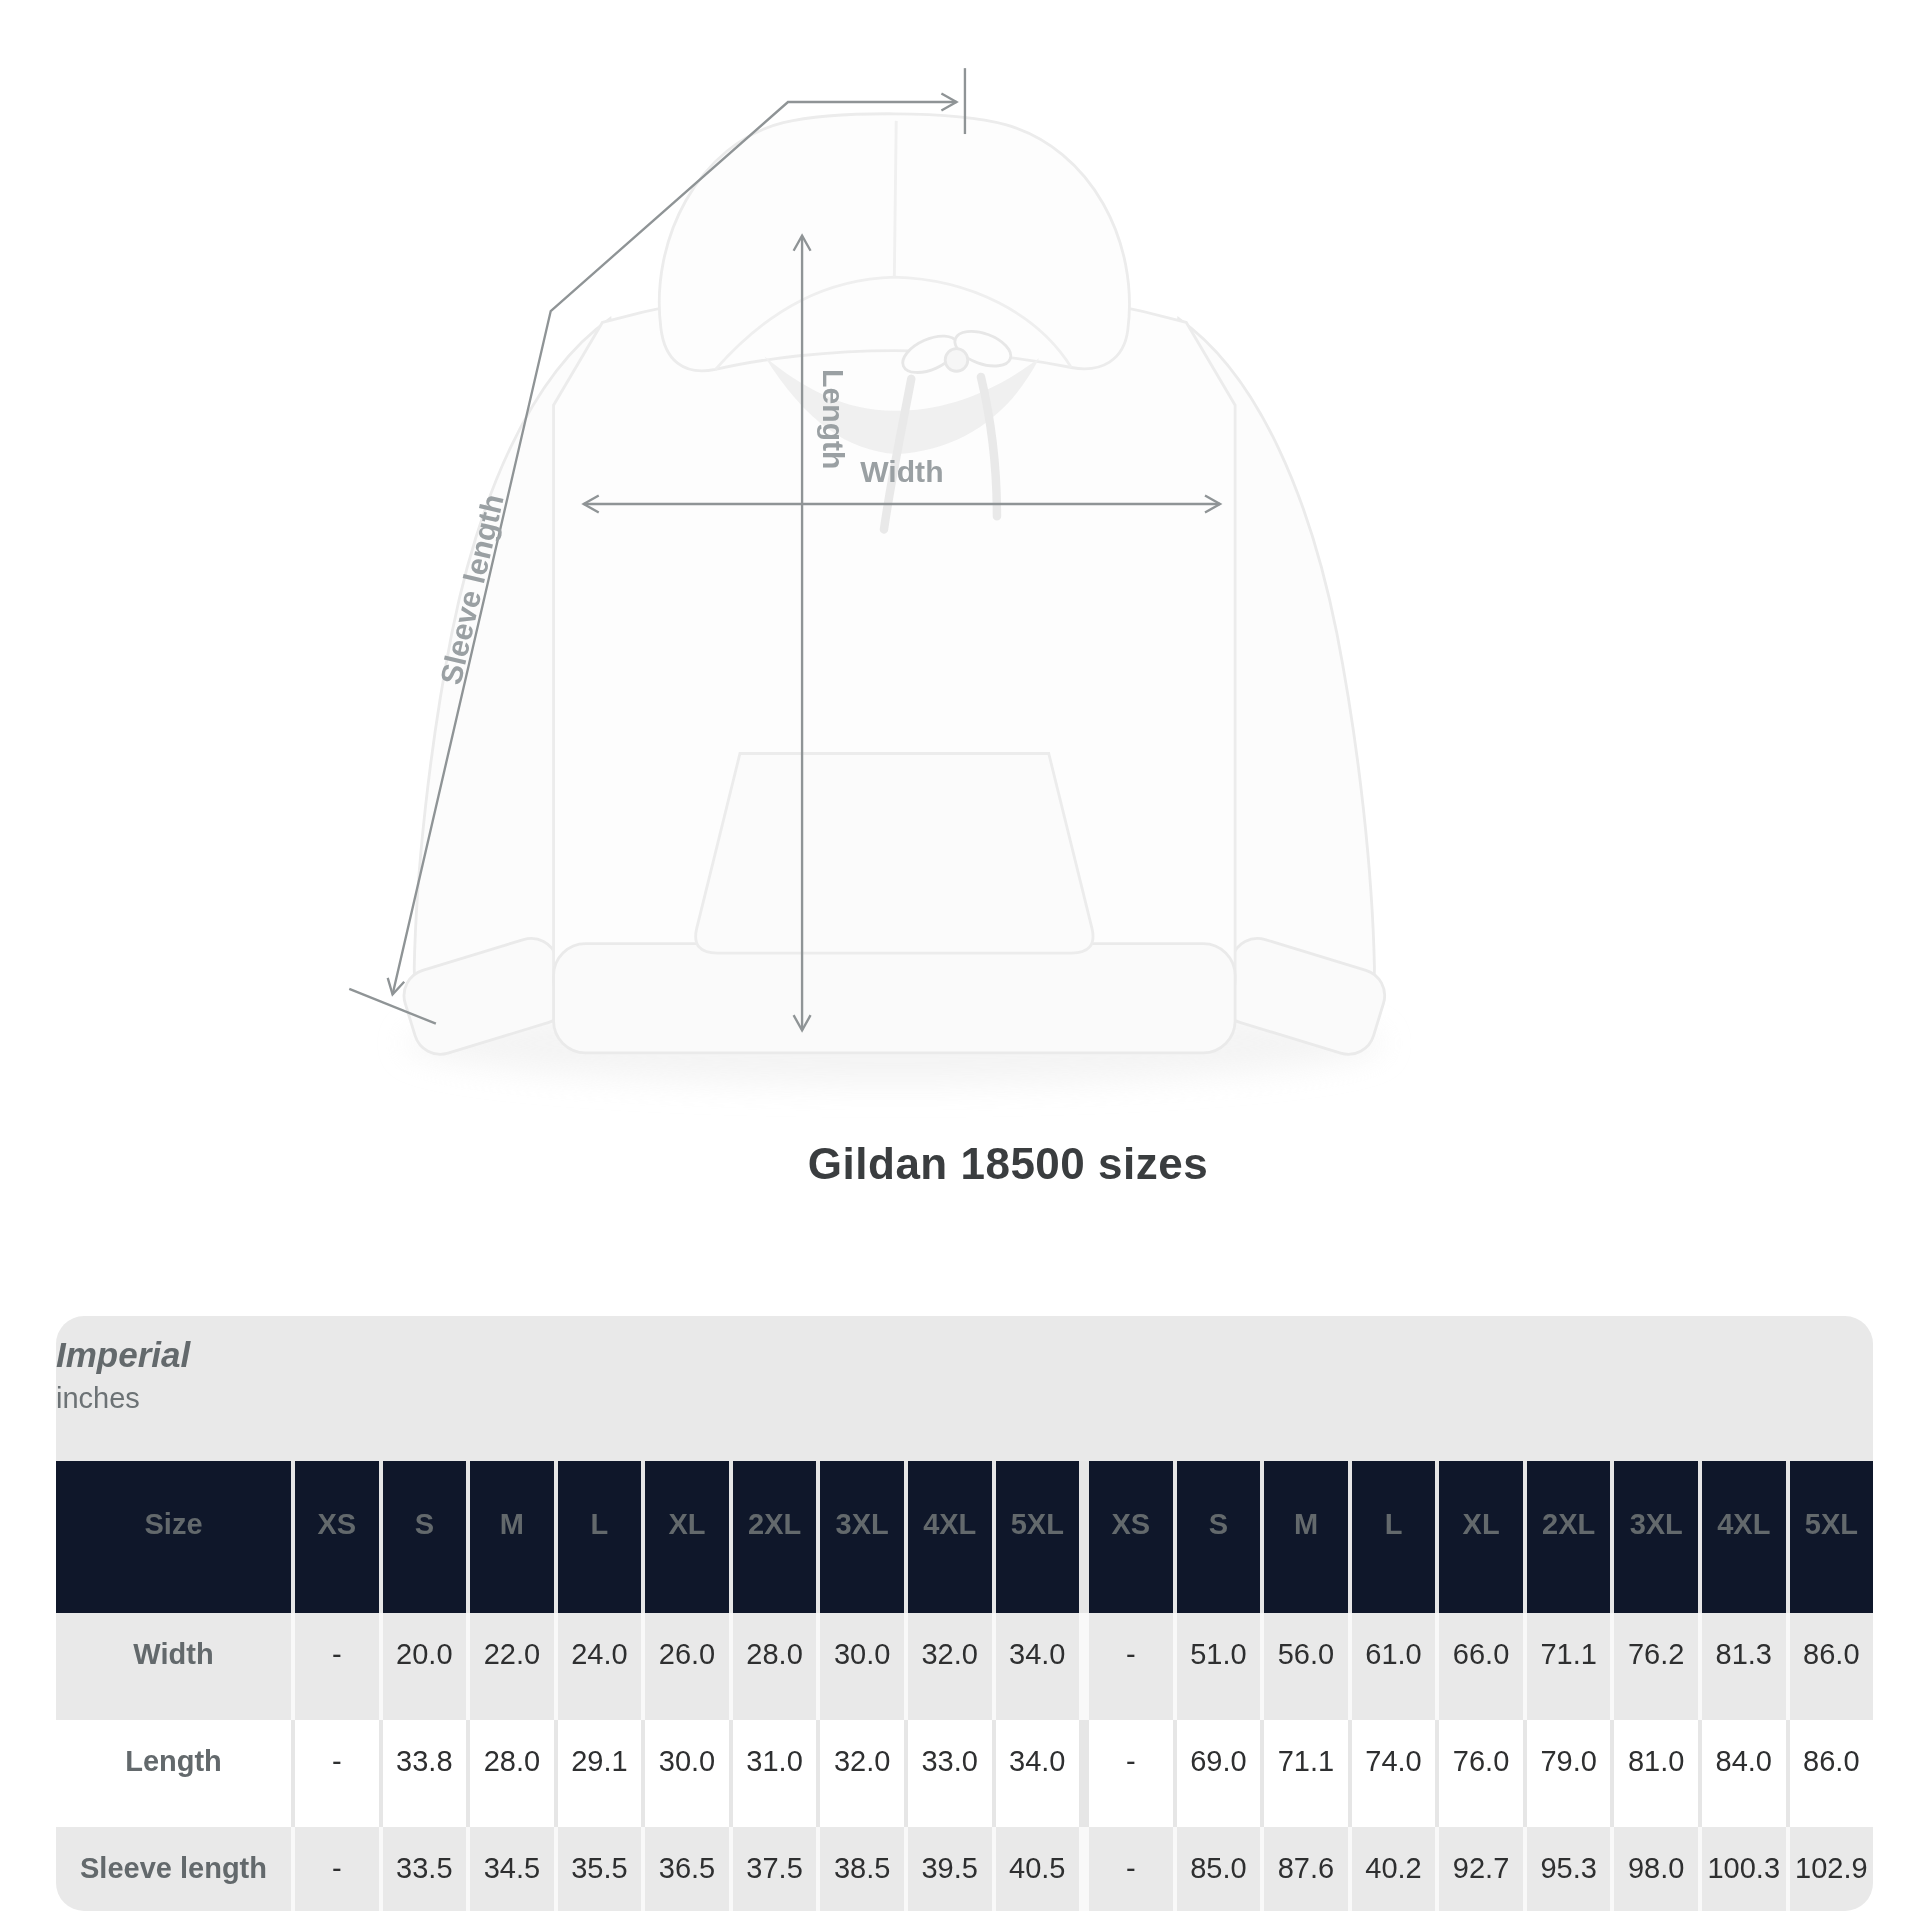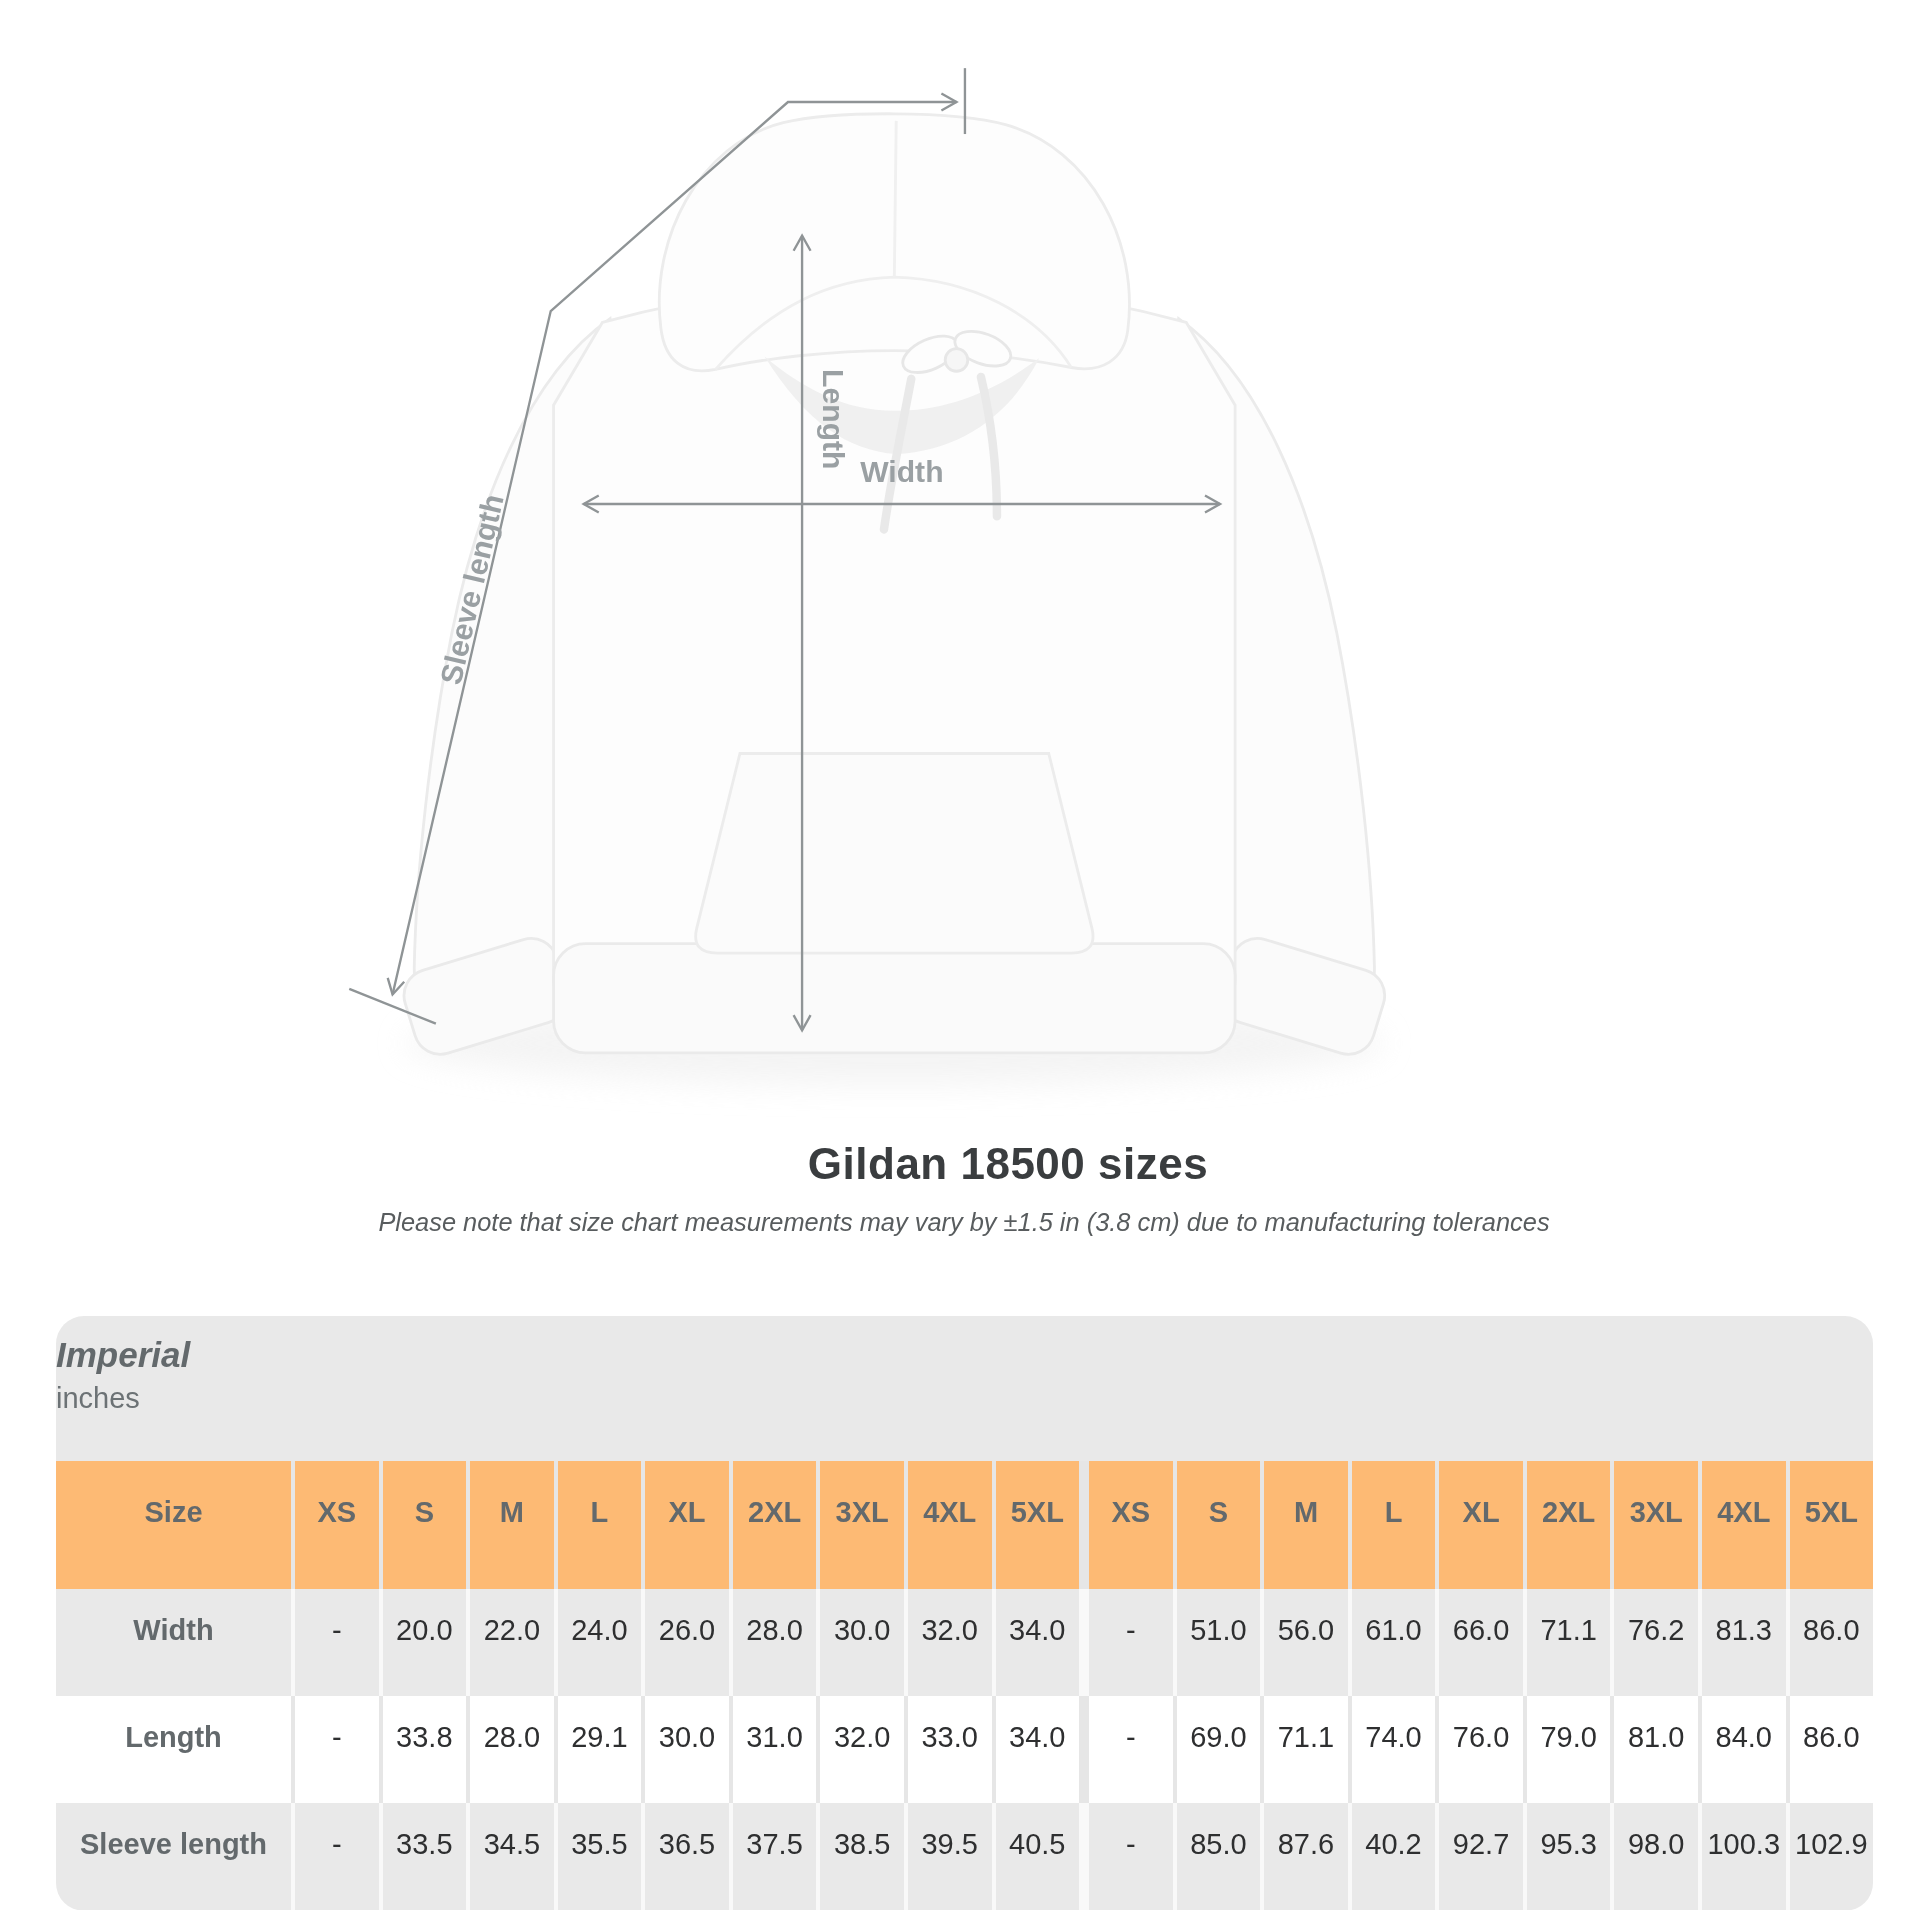--- a/index.html
+++ b/index.html
@@ -27,21 +27,21 @@
     position:absolute;left:56px;top:1316px;width:1817px;height:595px;
     border-radius:28px;overflow:hidden;background:#ffffff;
   }
   .group-row{display:flex;height:145px;background:#e9e9e9;}
   .group{display:flex;flex-direction:column;align-items:flex-start;padding-top:19px;}
   .group.imperial{width:1017px;}
   .group.metric{flex:1;}
   .g-label{font-size:35px;font-weight:bold;font-style:italic;color:#63696c;}
   .g-sub{font-size:29px;color:#6c7275;margin-top:7px;}
   .row{display:flex;--sep:#e6e6e6;}
-  .row.sizes{height:128px;background:#fdba74;}
+  .row.sizes{height:152px;background:#0f172a;}
   .row.data{height:107px;}
   .row.white{background:#ffffff;}
   .row.gray{background:#e9e9e9;--sep:#f9f9f9;}
   .cell{
     flex:1;display:flex;align-items:center;justify-content:center;
     padding-bottom:24.5px;border-left:4.7px solid var(--sep);
     font-size:29px;color:#2e2f30;box-sizing:border-box;
   }
   .cell:first-child{border-left:none;}
   .cell.label{flex:0 0 235px;font-weight:bold;color:#63696c;}
@@ -108,21 +108,20 @@
       <line x1="620" y1="535" x2="1296" y2="535" marker-start="url(#as)" marker-end="url(#ae)"></line>
     </g>
     <g stroke="none">
       <text x="874" y="445" text-anchor="middle" transform="rotate(90 874 445)">Length</text>
       <text x="958" y="512" text-anchor="middle">Width</text>
       <text x="512" y="628" text-anchor="middle" transform="rotate(-77 512 628)">Sleeve length</text>
     </g>
   </svg>
 
   <div class="title">Gildan 18500 sizes</div>
-  <div class="subtitle">Please note that size chart measurements may vary by ±1.5 in (3.8 cm) due to manufacturing tolerances</div>
 
   <div class="size-table">
     <div class="group-row">
       <div class="group imperial">
         <div class="g-label">Imperial</div>
         <div class="g-sub">inches</div>
       </div>
     </div>
 
     <div class="row sizes" id="row-sizes">

